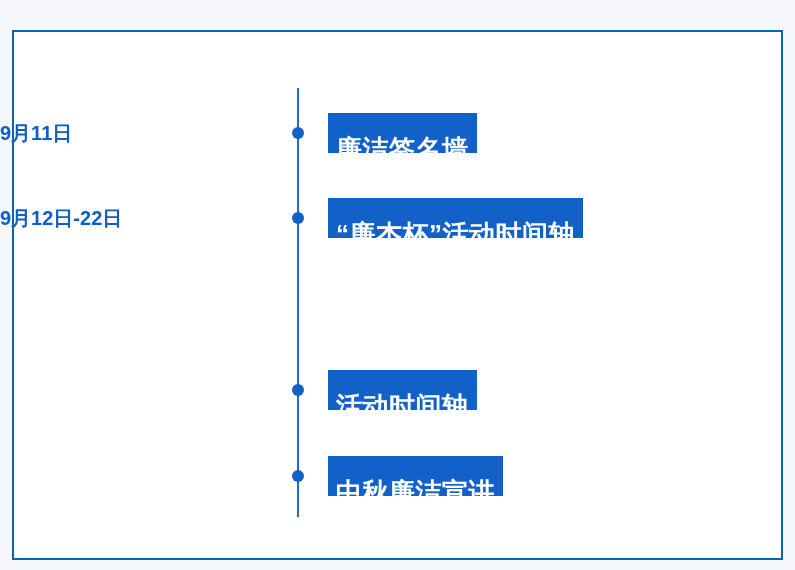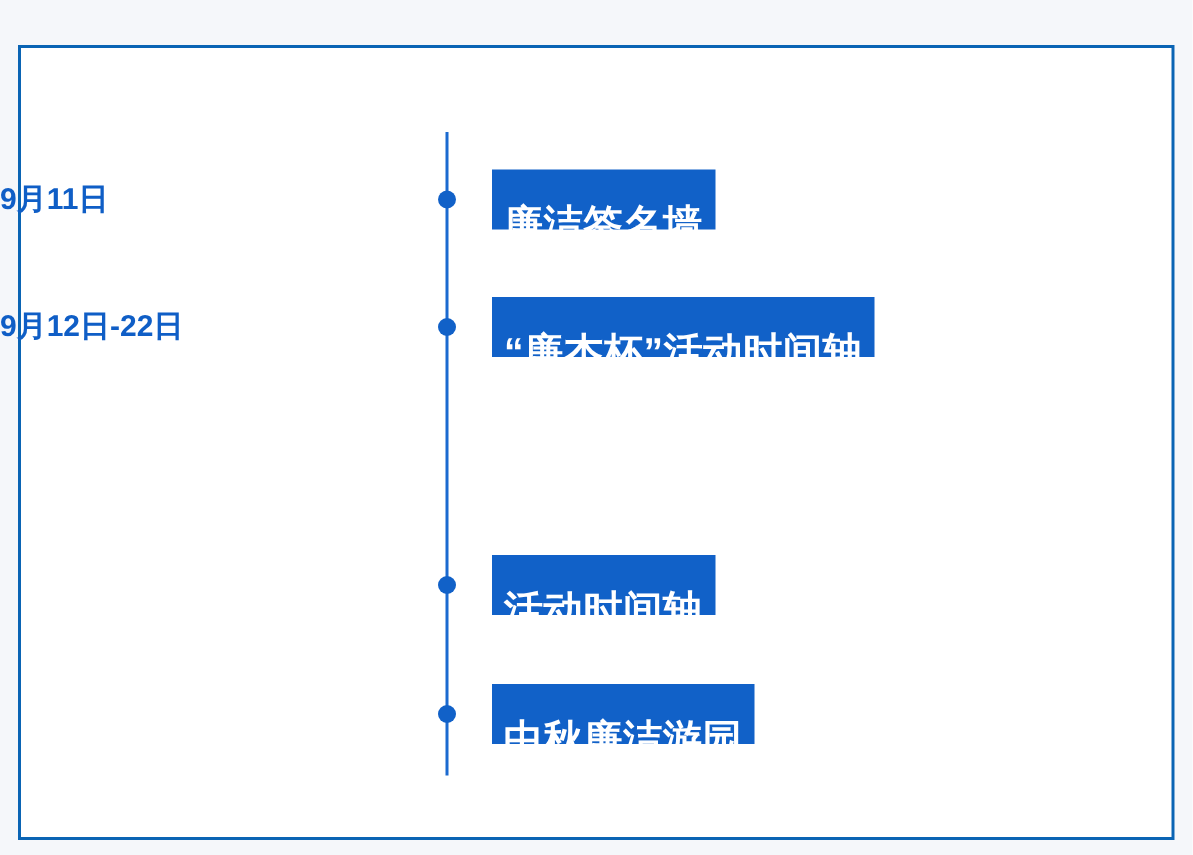--- a/index.html
+++ b/index.html
@@ -83,16 +83,16 @@
   </div>
 
 
   <div class="row" style="top:370px">
     <div class="dot"></div>
     <div class="label">活动时间轴</div>
   </div>
 
   <div class="row" style="top:456px">
     <div class="dot"></div>
-    <div class="label">中秋廉洁游园</div>
+    <div class="label">中秋廉洁宣讲</div>
   </div>
 
 </div>
 
 </body></html>

